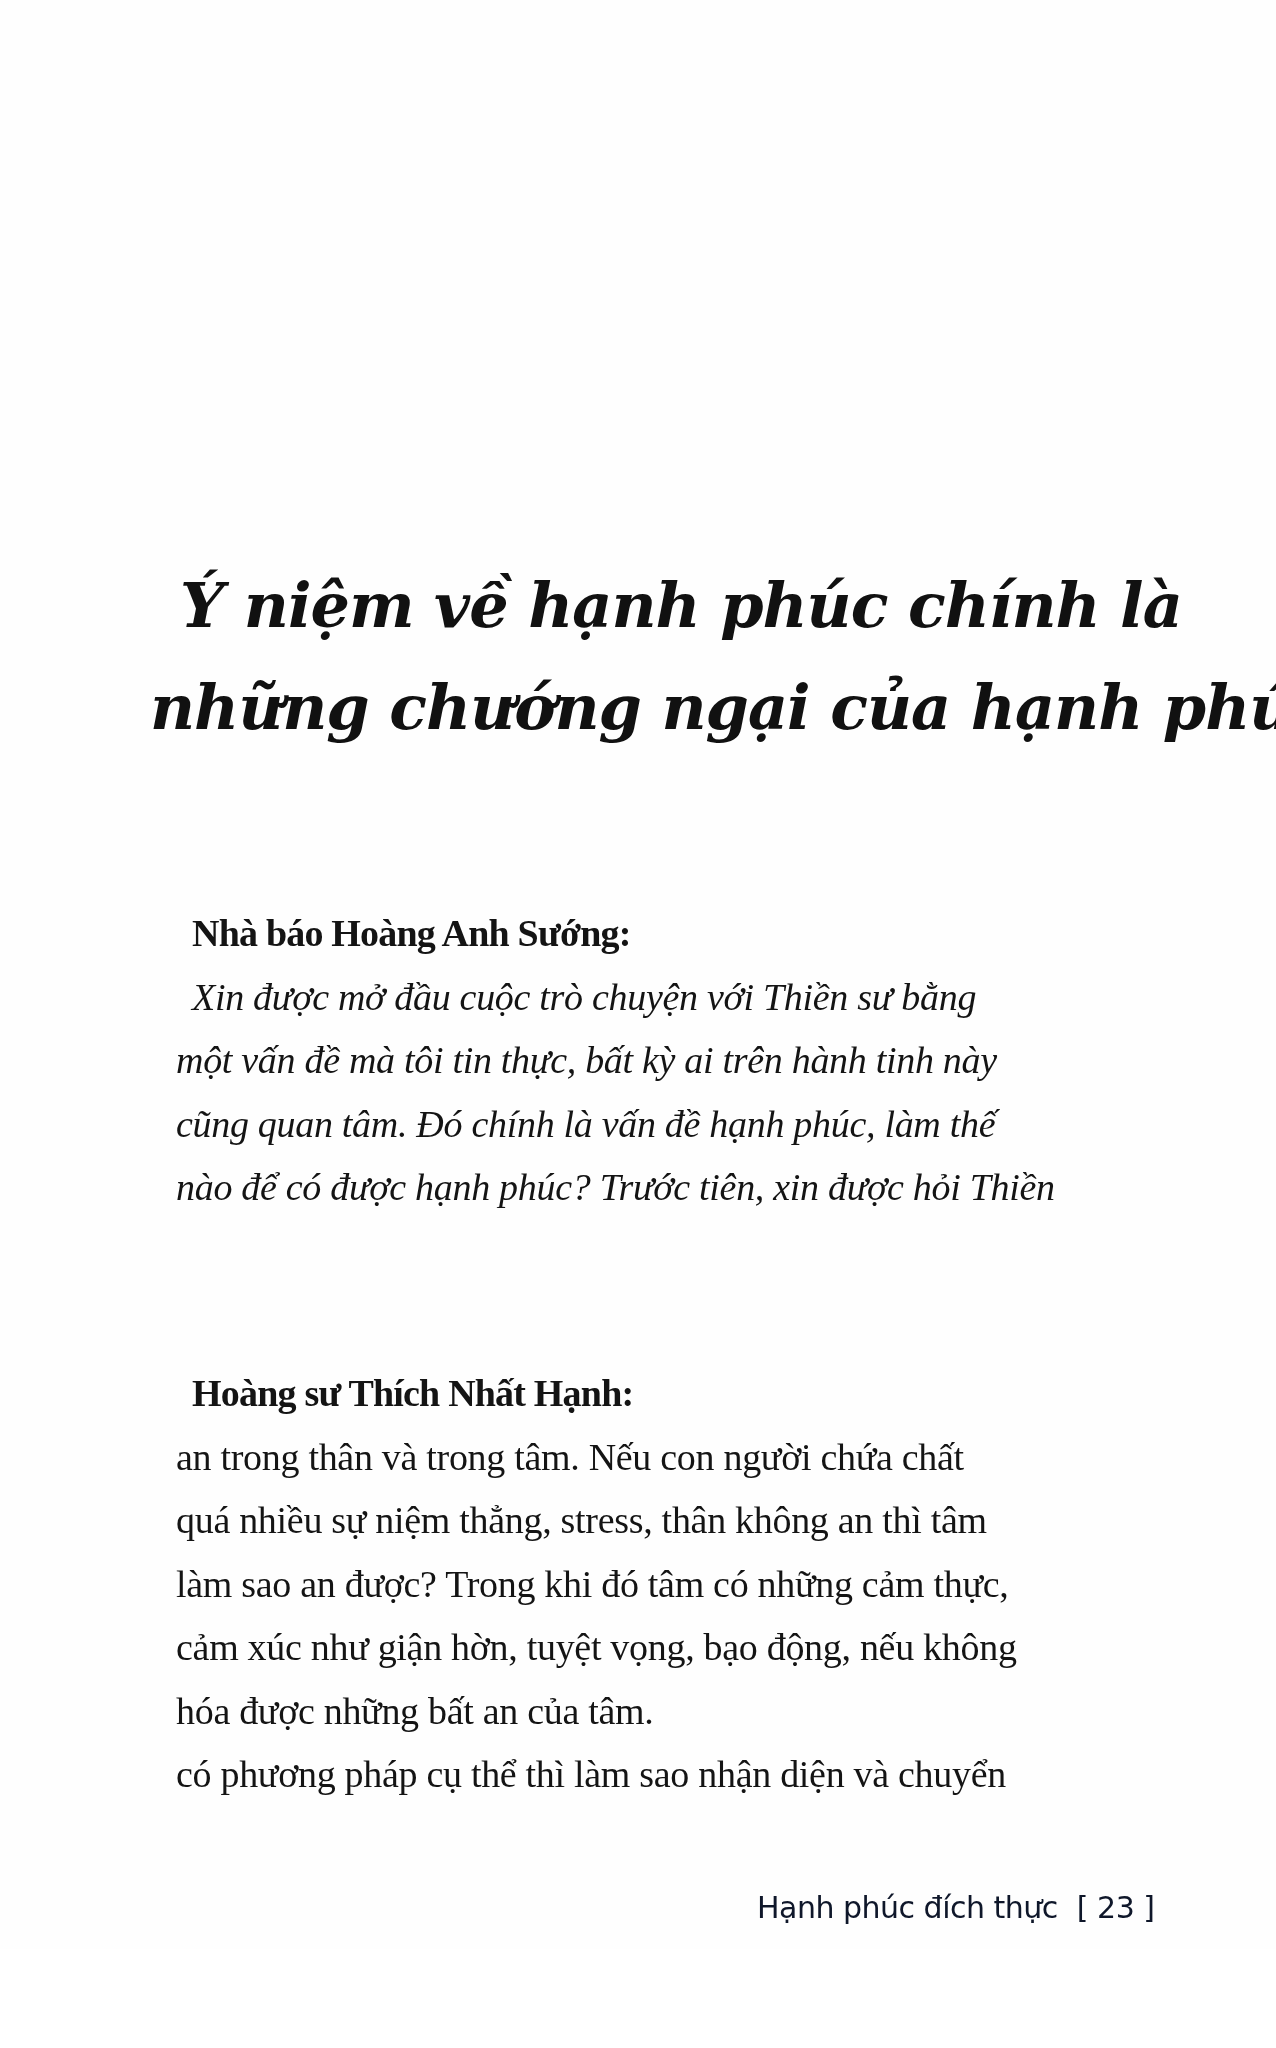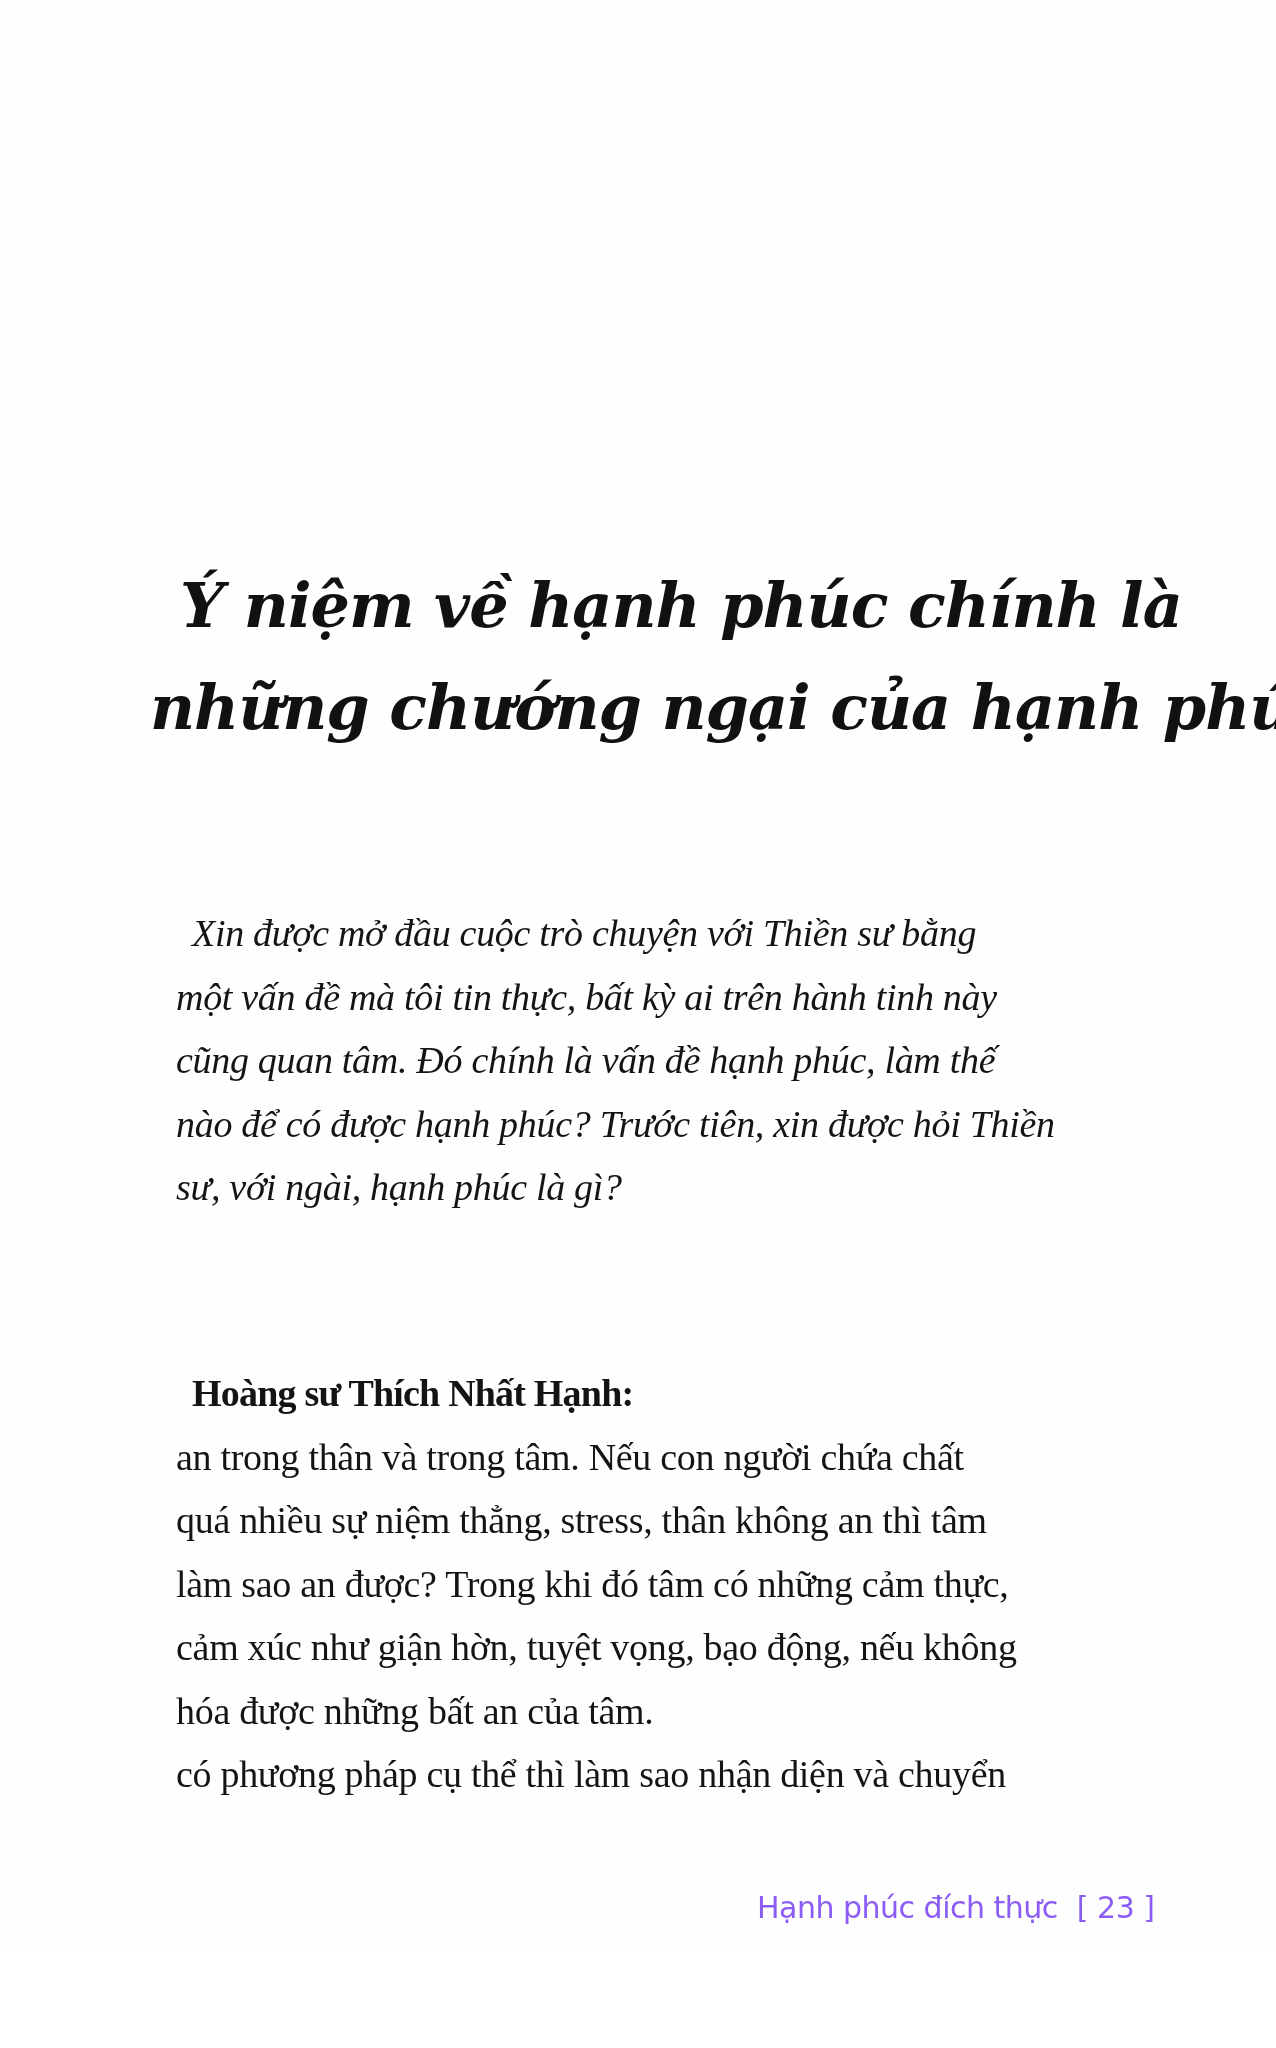--- a/index.html
+++ b/index.html
@@ -65,42 +65,42 @@
     .block-1 { top: 902px; }
     .block-2 { top: 1362px; }
 
     .running-footer {
       position: absolute;
       left: 757px;
       top: 1888px;
       font-family: "DejaVu Sans", sans-serif;
       font-size: 30px;
       line-height: 40px;
-      color: #8b5cf6;
+      color: #0f172a;
       white-space: nowrap;
       letter-spacing: -0.5px;
     }
     .running-footer .page-num { margin-left: 10px; }
   </style>
 </head>
 <body>
 
 <div class="page">
 
   <h1 class="chapter-title">
     <span class="line line-1">Ý niệm về hạnh phúc chính là</span>
     <span class="line line-2">những chướng ngại của hạnh phúc</span>
   </h1>
 
   <div class="body-block block-1">
+    <span class="speaker">Nhà báo Hoàng Anh Sướng:</span>
     <span class="para-line italic indent">Xin được mở đầu cuộc trò chuyện với Thiền sư bằng</span>
     <span class="para-line italic">một vấn đề mà tôi tin thực, bất kỳ ai trên hành tinh này</span>
     <span class="para-line italic">cũng quan tâm. Đó chính là vấn đề hạnh phúc, làm thế</span>
     <span class="para-line italic">nào để có được hạnh phúc? Trước tiên, xin được hỏi Thiền</span>
-    <span class="para-line italic">sư, với ngài, hạnh phúc là gì?</span>
   </div>
 
   <div class="body-block block-2">
     <span class="speaker">Hoàng sư Thích Nhất Hạnh:</span>
     <span class="para-line">an trong thân và trong tâm. Nếu con người chứa chất</span>
     <span class="para-line">quá nhiều sự niệm thẳng, stress, thân không an thì tâm</span>
     <span class="para-line">làm sao an được? Trong khi đó tâm có những cảm thực,</span>
     <span class="para-line">cảm xúc như giận hờn, tuyệt vọng, bạo động, nếu không</span>
     <span class="para-line">hóa được những bất an của tâm.</span>
     <span class="para-line">có phương pháp cụ thể thì làm sao nhận diện và chuyển</span>

